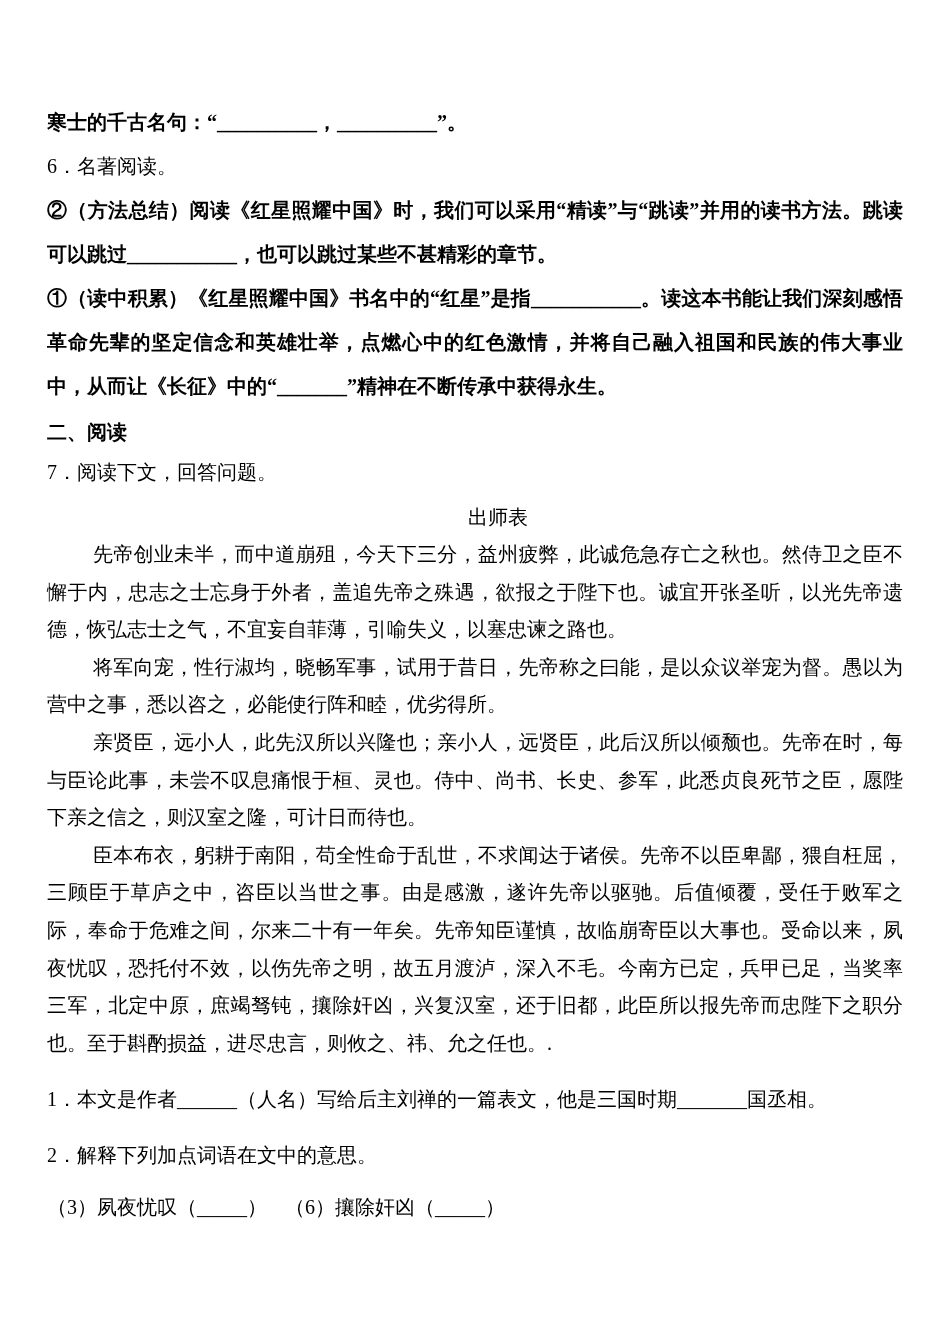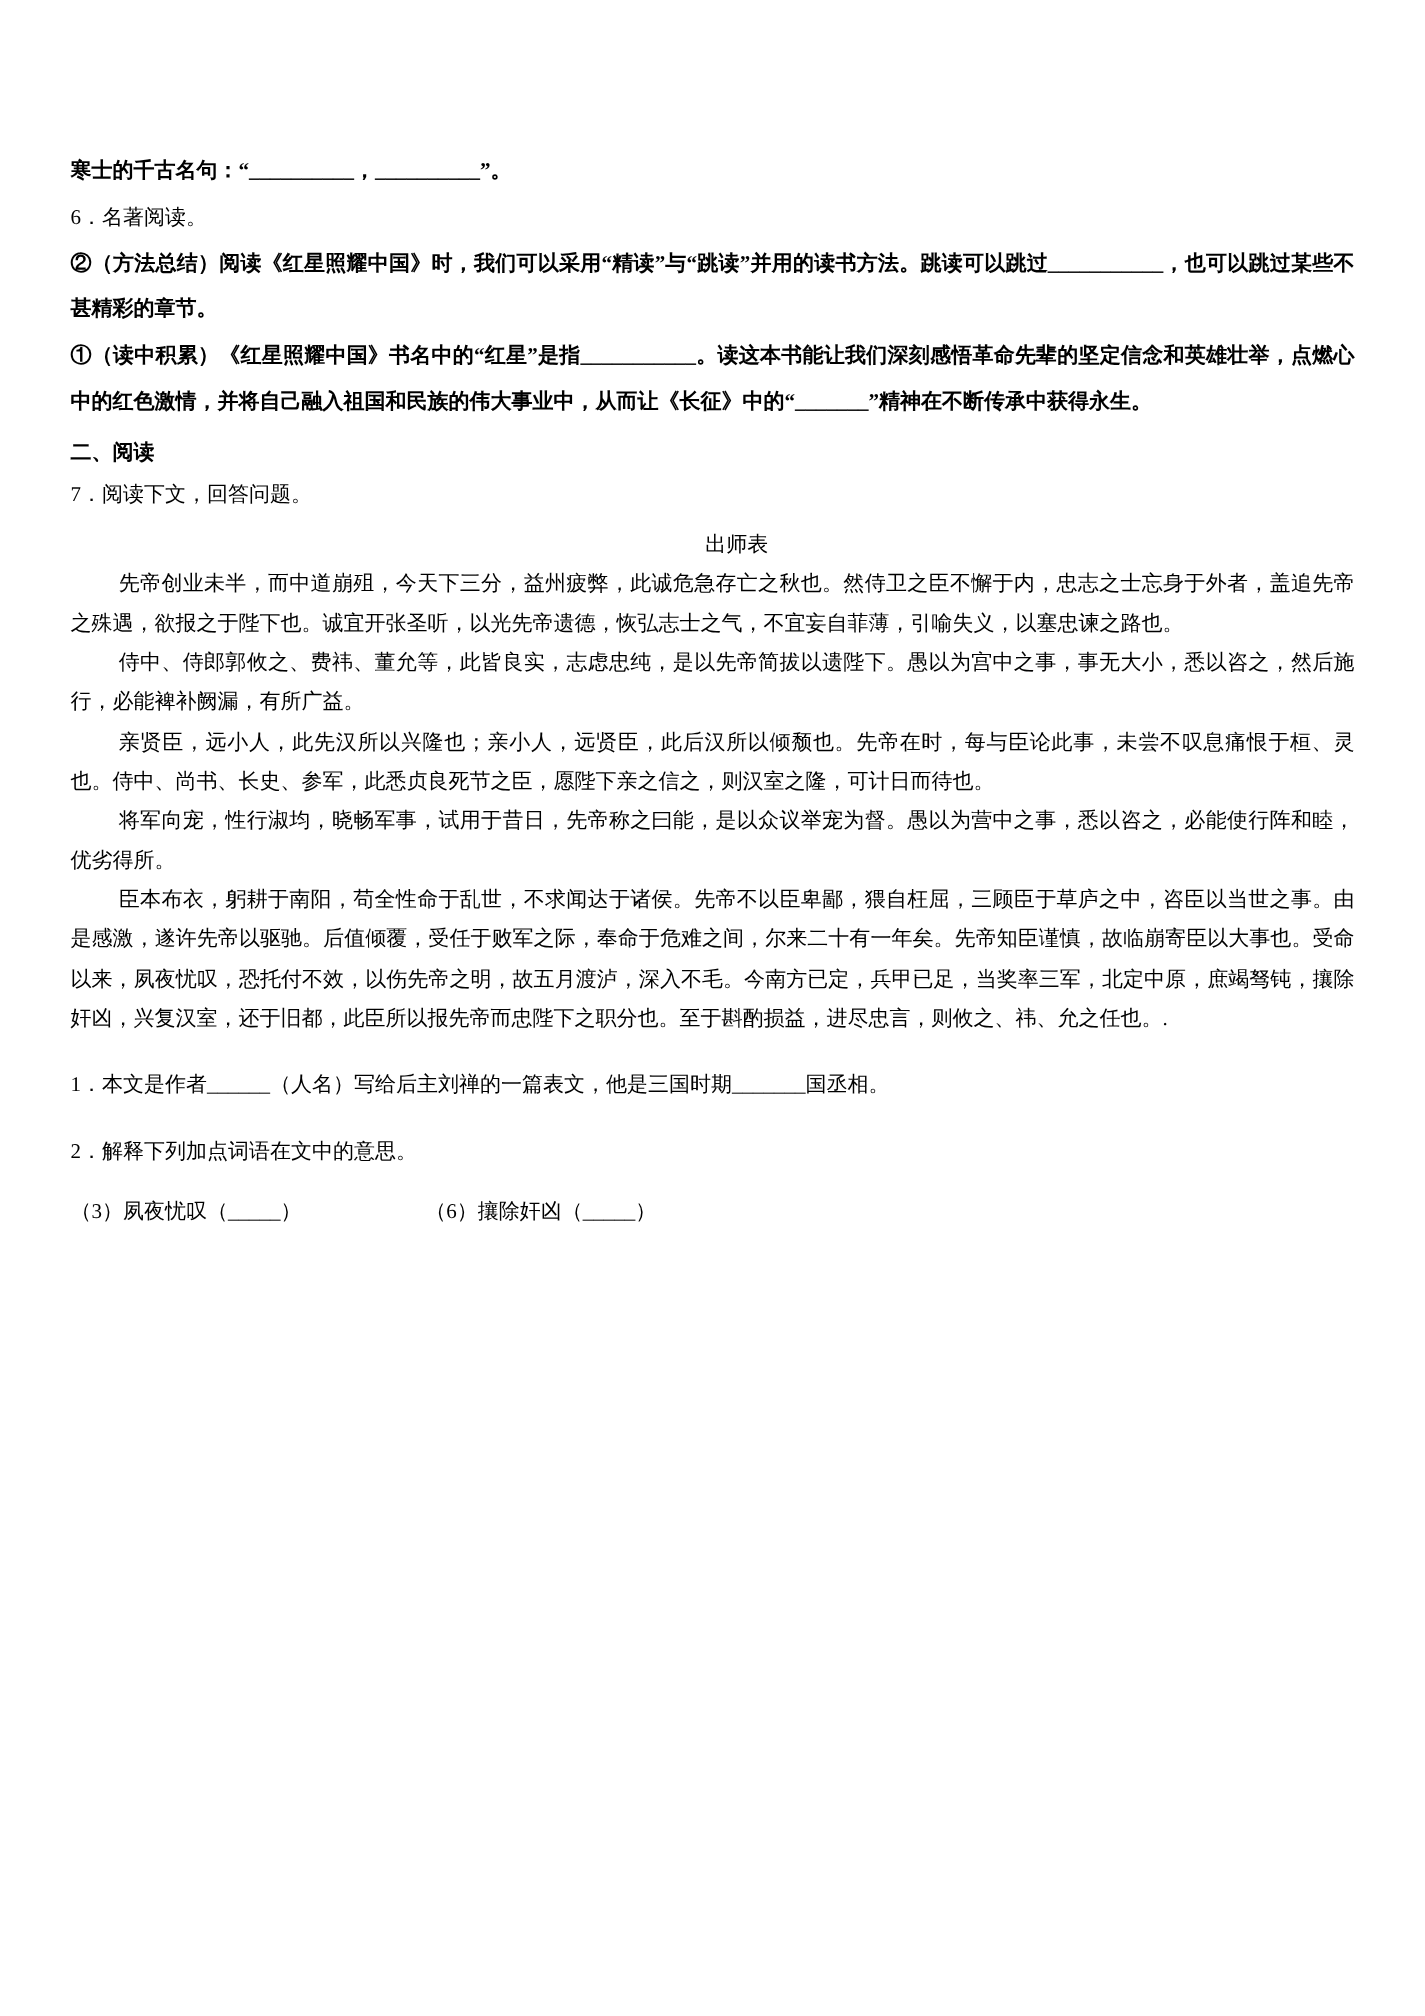--- a/index.html
+++ b/index.html
@@ -8,21 +8,21 @@
     background: #ffffff;
   }
   .page {
     width: 950px;
     min-height: 1344px;
     box-sizing: border-box;
     padding: 100px 47px 40px 47px;
     background: #ffffff;
     color: #000000;
     font-family: "Liberation Serif", "DejaVu Serif", serif;
-    font-size: 14px;
+    font-size: 20px;
   }
   p { margin: 0; }
   .top-block {
     line-height: 2.2;
     text-align: justify;
     text-justify: inter-ideograph;
   }
   .bold { font-weight: bold; }
   .section-head {
     font-weight: bold;
@@ -70,23 +70,22 @@
 
   <p class="top-block bold">①（读中积累）《红星照耀中国》书名中的“红星”是指___________。读这本书能让我们深刻感悟革命先辈的坚定信念和英雄壮举，点燃心中的红色激情，并将自己融入祖国和民族的伟大事业中，从而让《长征》中的“_______”精神在不断传承中获得永生。</p>
 
   <p class="section-head">二、阅读</p>
 
   <p class="plain-line">7．阅读下文，回答问题。</p>
 
   <p class="essay-title">出师表</p>
 
   <p class="essay-p">先帝创业未半，而中道崩殂，今天下三分，益州疲弊，此诚危急存亡之秋也。然侍卫之臣不懈于内，忠志之士忘身于外者，盖追先帝之殊遇，欲报之于陛下也。诚宜开张圣听，以光先帝遗德，恢弘志士之气，不宜妄自菲薄，引喻失义，以塞忠谏之路也。</p>
-  <p class="essay-p">侍中、侍郎郭攸之、费祎、董允等，此皆良实，志虑忠纯，是以先帝简拔以遗陛下。愚以为宫中之事，事无大小，悉以咨之，然后施行，必能裨补阙漏，有所广益。</p>
+  <p class="essay-p">将军向宠，性行淑均，晓畅军事，试用于昔日，先帝称之曰能，是以众议举宠为督。愚以为营中之事，悉以咨之，必能使行阵和睦，优劣得所。</p>
   <p class="essay-p">亲贤臣，远小人，此先汉所以兴隆也；亲小人，远贤臣，此后汉所以倾颓也。先帝在时，每与臣论此事，未尝不叹息痛恨于桓、灵也。侍中、尚书、长史、参军，此悉贞良死节之臣，愿陛下亲之信之，则汉室之隆，可计日而待也。</p>
-  <p class="essay-p">将军向宠，性行淑均，晓畅军事，试用于昔日，先帝称之曰能，是以众议举宠为督。愚以为营中之事，悉以咨之，必能使行阵和睦，优劣得所。</p>
   <p class="essay-p">臣本布衣，躬耕于南阳，苟全性命于乱世，不求闻达于诸侯。先帝不以臣卑鄙，猥自枉屈，三顾臣于草庐之中，咨臣以当世之事。由是感激，遂许先帝以驱驰。后值倾覆，受任于败军之际，奉命于危难之间，尔来二十有一年矣。先帝知臣谨慎，故临崩寄臣以大事也。受命以来，夙夜忧叹，恐托付不效，以伤先帝之明，故五月渡泸，深入不毛。今南方已定，兵甲已足，当奖率三军，北定中原，庶竭驽钝，攘除奸凶，兴复汉室，还于旧都，此臣所以报先帝而忠陛下之职分也。至于斟酌损益，进尽忠言，则攸之、祎、允之任也。.</p>
 
   <p class="question-line">1．本文是作者______（人名）写给后主刘禅的一篇表文，他是三国时期_______国丞相。</p>
 
   <p class="question-line">2．解释下列加点词语在文中的意思。</p>
 
 
   <p class="q2-row">
     <span class="col1">（3）夙夜忧叹（_____）</span>
     <span>（6）攘除奸凶（_____）</span>

